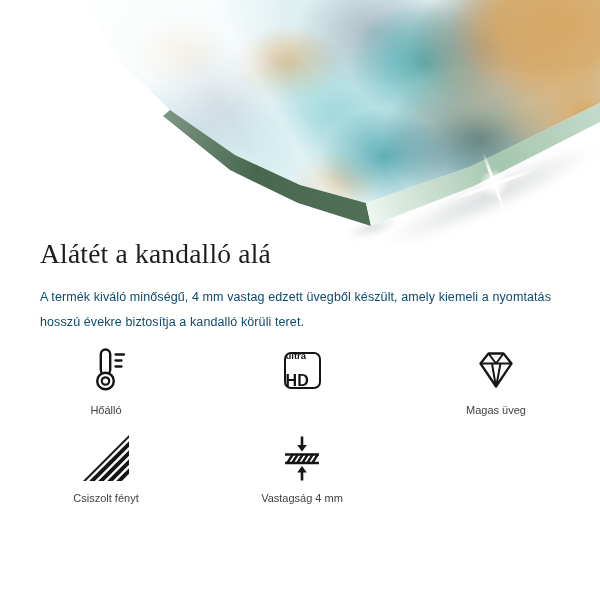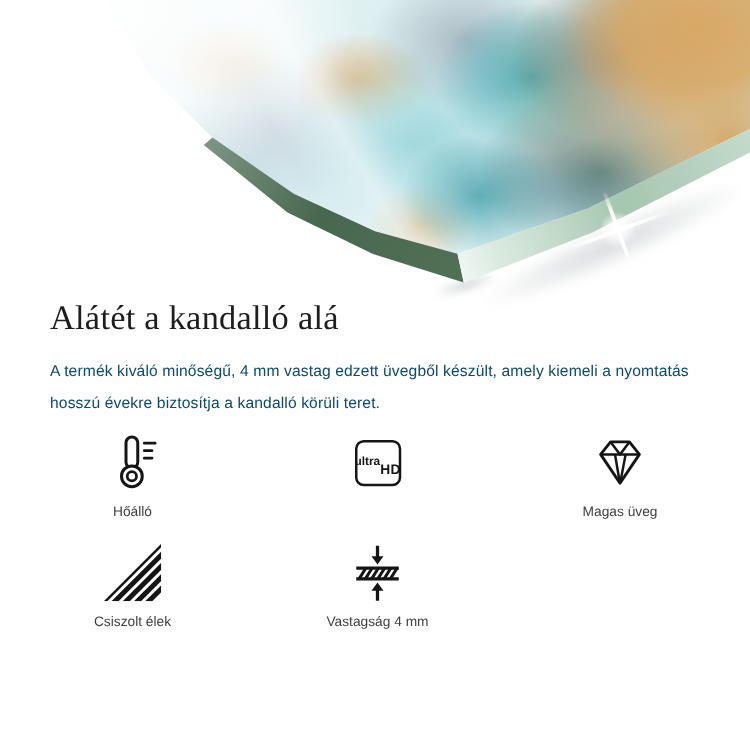--- a/index.html
+++ b/index.html
@@ -67,23 +67,23 @@
   
   .features { margin-top:12px; display:grid; grid-template-columns:212px 180px 208px;
     row-gap:18px; justify-items:center; }
   .feature { display:flex; flex-direction:column; align-items:center; }
   .icon-box { height:48px; display:flex; align-items:center; justify-content:center; }
   .feature-label { margin-top:10px; font-size:11px; color:#3f3f3f; }
 
   svg.fi { stroke:#151515; fill:none; stroke-width:2.4; }
 
   .hd-box { width:37px; height:37px; border:2.6px solid #151515; border-radius:7px;
-    display:flex; align-items:center; justify-content:center; color:#151515; }
+    display:flex; flex-direction:column; align-items:flex-start; justify-content:center; color:#151515; }
   .hd-top { font-size:9.5px; font-weight:700; line-height:1; }
-  .hd-bottom { font-size:11px; font-weight:800; line-height:1; margin-top:12px; letter-spacing:0.2px; }
+  .hd-bottom { font-size:16px; font-weight:800; line-height:1; margin-top:12px; letter-spacing:0.2px; }
 </style>
 </head>
 <body>
 
 <div class="hero">
   <div class="panel-shadow-main"></div>
   <div class="panel-shadow-corner"></div>
   <div class="glass-panel"></div>
   <div class="glass-edge-left"></div>
   <div class="glass-edge-bottom"></div>
@@ -151,21 +151,21 @@
           </defs>
         <g clip-path="url(#tri)" stroke="#151515" stroke-width="4">
           <line x1="-2" y1="50" x2="50" y2="-2"></line>
           <line x1="7" y1="50" x2="50" y2="7"></line>
           <line x1="16" y1="50" x2="50" y2="16"></line>
           <line x1="25" y1="50" x2="50" y2="25"></line>
           <line x1="34" y1="50" x2="50" y2="34"></line>
         </g>
       </svg>
     </div>
-    <div class="feature-label">Csiszolt élek</div>
+    <div class="feature-label">Csiszolt fényt</div>
   </div>
 
   <div class="feature">
     <div class="icon-box">
       <svg class="fi" width="48" height="48" viewBox="0 0 48 48">
         <line x1="24" y1="2.5" x2="24" y2="11.5" stroke-width="2.6"></line>
         <polygon points="19.2,11 28.8,11 24,17.5" fill="#151515" stroke="none"></polygon>
         <line x1="7" y1="20.5" x2="41" y2="20.5" stroke-width="2.6"></line>
         <line x1="7" y1="29" x2="41" y2="29" stroke-width="2.6"></line>
         <g stroke="#151515" stroke-width="2.4">

